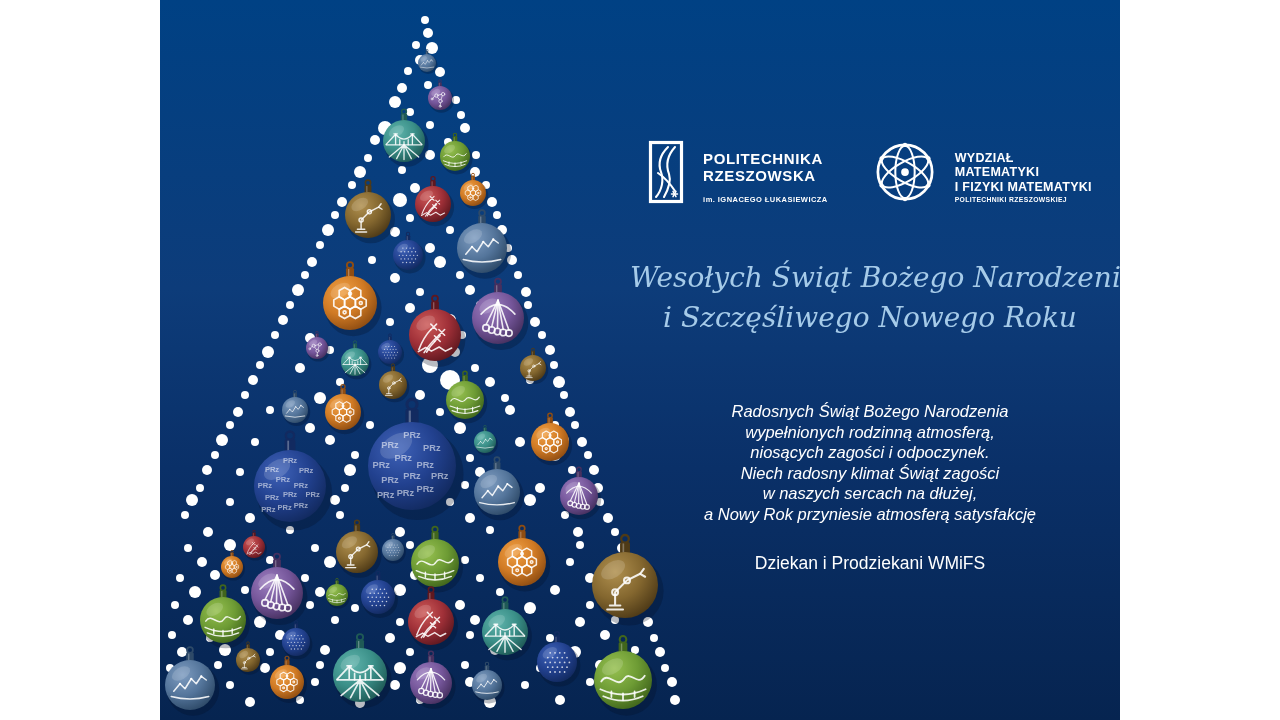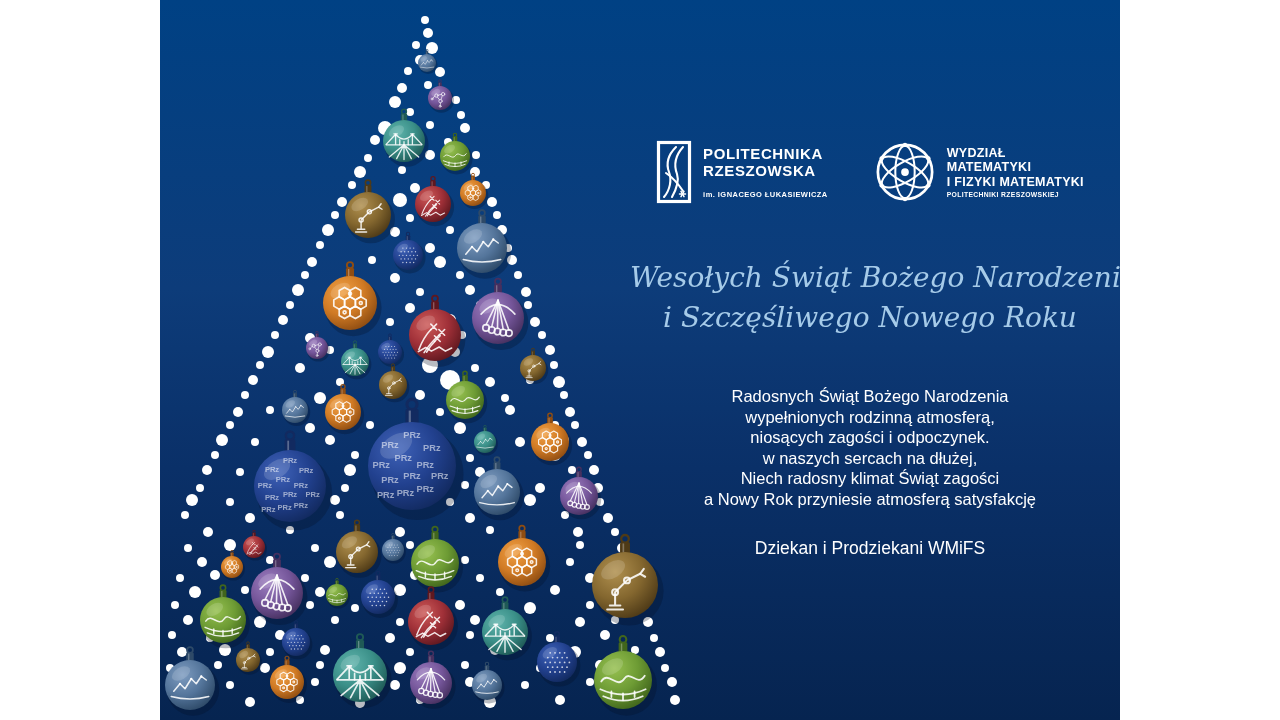--- a/index.html
+++ b/index.html
@@ -3,30 +3,30 @@
 <meta charset="utf-8">
 <style>
   html,body{margin:0;padding:0;width:1280px;height:720px;overflow:hidden;background:#ffffff;
             font-family:"Liberation Sans",sans-serif;}
   .stage{position:relative;width:1280px;height:720px;background:#ffffff;}
   .card{position:absolute;left:160px;top:0;width:960px;height:720px;overflow:hidden;
         background:linear-gradient(180deg,#004184 0%,#0d3c7a 40%,#0a3068 65%,#062450 100%);}
   .tree{position:absolute;left:0;top:0;width:960px;height:720px;display:block;}
   .content{position:absolute;left:470px;top:0;width:480px;text-align:center;color:#ffffff;}
   .logos{margin-top:140px;display:flex;justify-content:center;align-items:center;gap:46px;}
-  .logo{display:flex;align-items:center;gap:11px;text-align:left;}
+  .logo{display:flex;align-items:flex-end;gap:19px;text-align:left;}
   .prz-icon{width:36px;height:64px;flex:0 0 auto;}
   .prz-text .l1{font-size:15px;font-weight:bold;letter-spacing:0.6px;line-height:17px;white-space:nowrap;}
   .prz-text .l2{font-size:7.5px;font-weight:bold;letter-spacing:0.45px;margin-top:11px;white-space:nowrap;}
   .wmifs-icon{width:62px;height:62px;flex:0 0 auto;}
   .wmifs-text .l1{font-size:12.5px;font-weight:bold;letter-spacing:0.3px;line-height:14.5px;white-space:nowrap;}
   .wmifs-text .l2{font-size:6.8px;font-weight:bold;letter-spacing:0.35px;margin-top:2px;white-space:nowrap;}
   .greeting{margin-top:54px;font-family:"DejaVu Serif",serif;font-style:italic;
             font-size:28px;line-height:40px;white-space:nowrap;}
-  .wishes{margin-top:48px;font-size:16.5px;line-height:20.6px;}
+  .wishes{margin-top:63px;font-style:italic;font-size:16.5px;line-height:20.6px;}
   .signature{margin-top:28px;font-size:17.5px;}
 </style>
 </head>
 <body>
 
 <div class="stage">
   <div class="card" id="card" style="background: linear-gradient(rgb(0, 65, 132) 0%, rgb(13, 60, 122) 40%, rgb(10, 48, 104) 65%, rgb(6, 36, 80) 100%);">
 
     <svg id="tree" class="tree" viewBox="0 0 960 720">
         <defs>
@@ -1248,21 +1248,21 @@
 
       <div class="greeting" id="greeting" style="color: rgb(166, 203, 233);">
         <div>Wesołych Świąt Bożego Narodzenia</div>
         <div>i Szczęśliwego Nowego Roku</div>
       </div>
 
       <div class="wishes">
         <div>Radosnych Świąt Bożego Narodzenia</div>
         <div>wypełnionych rodzinną atmosferą,</div>
         <div>niosących zagości i odpoczynek.</div>
+        <div>Niech radosny klimat Świąt zagości</div>
         <div>w naszych sercach na dłużej,</div>
-        <div>Niech radosny klimat Świąt zagości</div>
         <div>a Nowy Rok przyniesie atmosferą satysfakcję</div>
       </div>
 
       <div class="signature">Dziekan i Prodziekani WMiFS</div>
     </div>
   </div>
 </div>
 
 </body></html>

